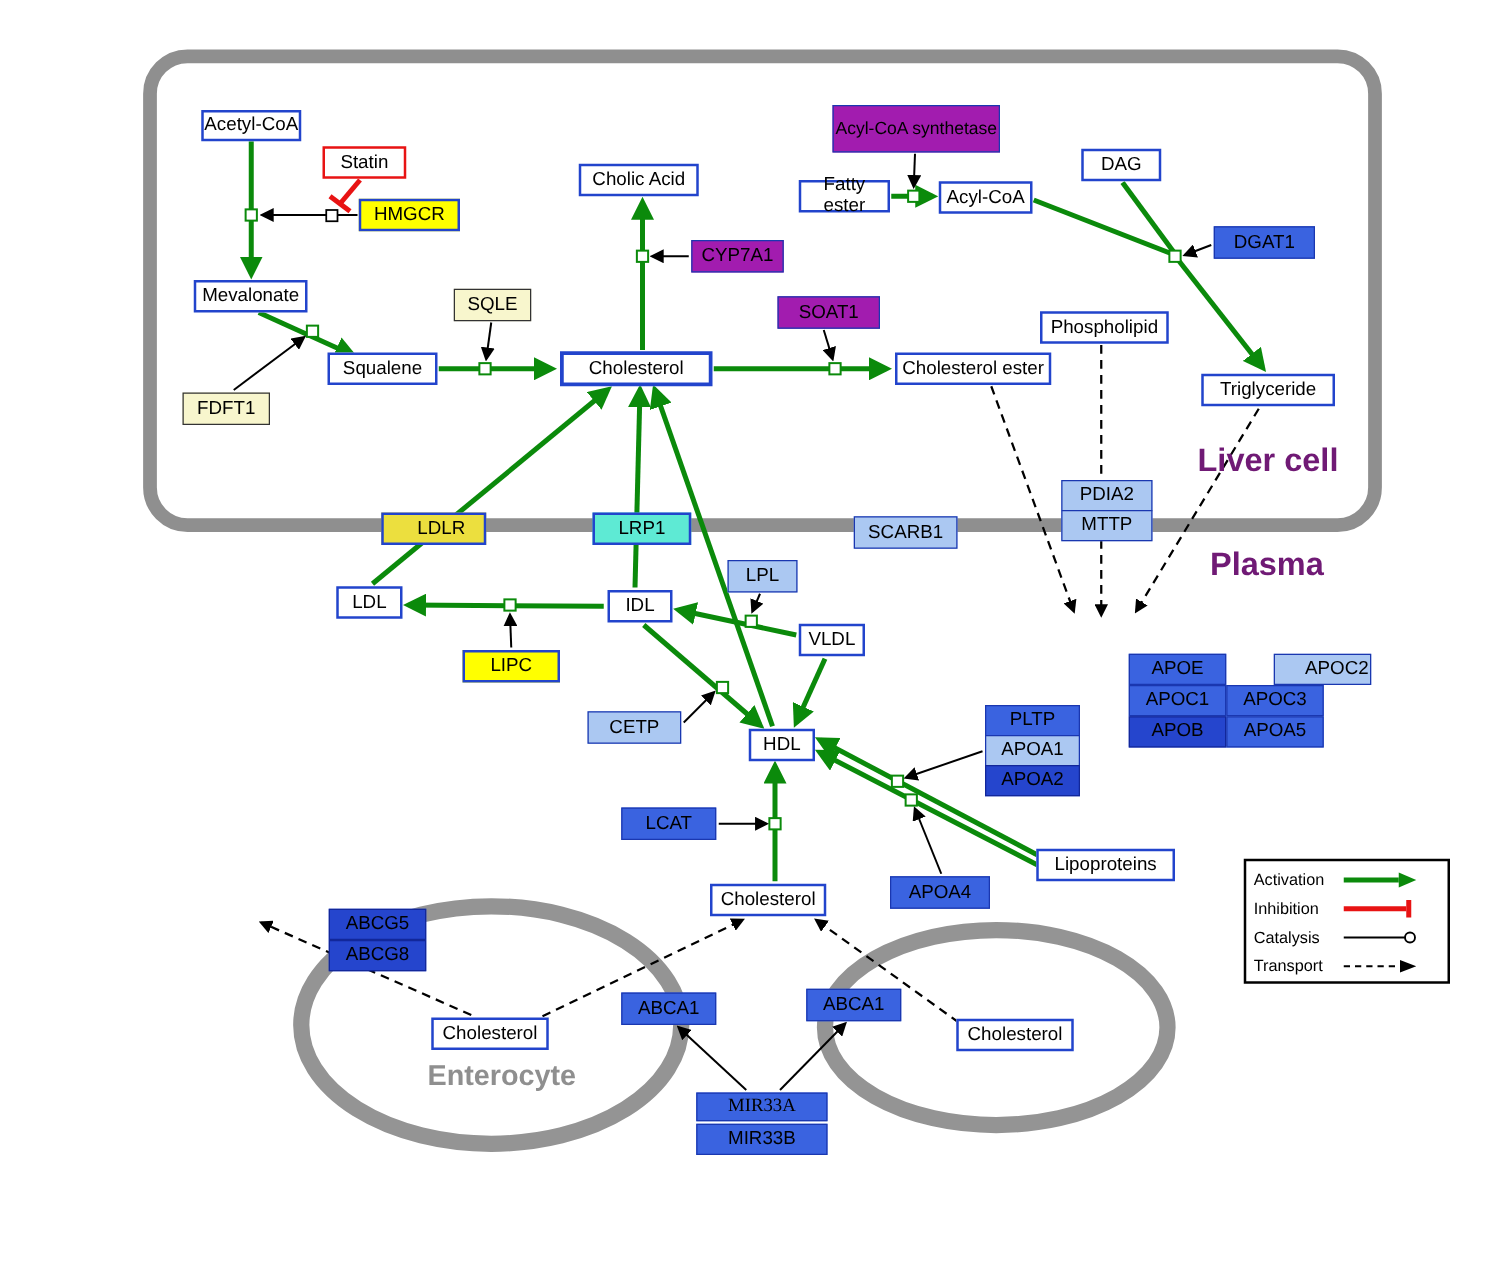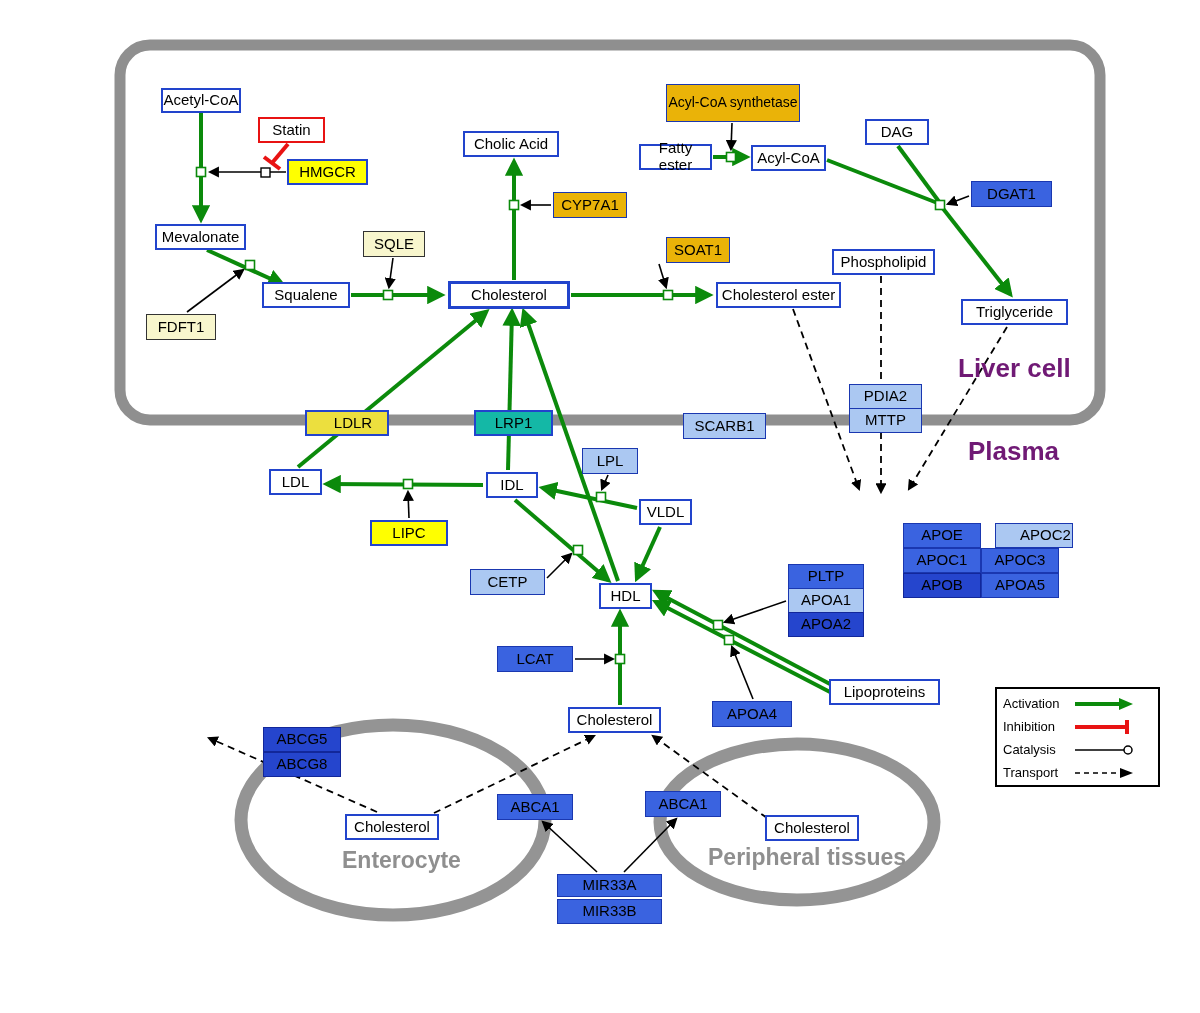--- a/index.html
+++ b/index.html
@@ -7,23 +7,23 @@
           font-family:"Liberation Sans",sans-serif;overflow:hidden;}
   svg.layer{position:absolute;left:0;top:0;z-index:1;}
   .node{position:absolute;z-index:2;display:flex;align-items:center;justify-content:center;
         text-align:center;font-size:15px;color:#000;background:#fff;border:2px solid #2244cc;
         box-sizing:border-box;line-height:1.12;cursor:pointer;}
   .met-strong{border-width:3px;}
   .red-border{border-color:#e81313;}
   .yellow{background:#ffff00;}
   .yellow-dull{background:#ecdf3e;padding-left:12px;}
   .pale-yellow{background:#f8f6cd;border:1.5px solid #333;}
-  .pale-yellow-blue{background:#14b8a6;}
+  .pale-yellow-blue{background:#5eead4;}
   .b1{background:#abc8f2;border:1.5px solid #1a37b0;}
-  .b2{background:#eab308;border:1.5px solid #1a37b0;}
+  .b2{background:#a21caf;border:1.5px solid #1a37b0;}
   .b3{background:#3a63e0;border:1.5px solid #1a37b0;}
   .b4{background:#2545cd;border:1.5px solid #12279a;}
   .small-font{font-size:14px;}
   .comp-label{position:absolute;z-index:2;font-weight:bold;color:#701a75;font-size:26px;}
   .comp-label.small{font-size:23px;color:#8f8f8f;}
   .legend{position:absolute;z-index:2;left:995px;top:687px;width:165px;height:100px;
           border:2px solid #000;background:#fff;box-sizing:border-box;padding-top:3px;}
   .legend-row{display:flex;align-items:center;height:23px;padding:0 6px;font-size:13px;color:#000;}
   .legend-label{width:70px;}
 </style>
@@ -120,33 +120,32 @@
       <line x1="1007" y1="327" x2="909" y2="489" marker-end="url(#ad)"></line>
       <line x1="377" y1="812" x2="209" y2="738" marker-end="url(#ad)"></line>
       <line x1="434" y1="813" x2="594" y2="736" marker-end="url(#ad)"></line>
       <line x1="767" y1="818" x2="653" y2="736" marker-end="url(#ad)"></line>
     </g>
   </svg>
 
   <div class="comp-label" style="left:958px;top:353px;">Liver cell</div>
   <div class="comp-label" style="left:968px;top:436px;">Plasma</div>
   <div class="comp-label small" style="left:342px;top:847px;">Enterocyte</div>
-  <div class="comp-label small" style="left:708px;top:844px;">Peripheral tissues</div>
 
   <div class="node" style="left:161px;top:88px;width:80px;height:25px;">Acetyl-CoA</div>
   <div class="node red-border" style="left:258px;top:117px;width:67px;height:26px;">Statin</div>
   <div class="node yellow" style="left:287px;top:159px;width:81px;height:26px;">HMGCR</div>
   <div class="node" style="left:155px;top:224px;width:91px;height:26px;">Mevalonate</div>
   <div class="node pale-yellow" style="left:363px;top:231px;width:62px;height:26px;">SQLE</div>
   <div class="node pale-yellow" style="left:146px;top:314px;width:70px;height:26px;">FDFT1</div>
   <div class="node" style="left:262px;top:282px;width:88px;height:26px;">Squalene</div>
   <div class="node met-strong" style="left:448px;top:281px;width:122px;height:28px;">Cholesterol</div>
   <div class="node" style="left:463px;top:131px;width:96px;height:26px;">Cholic Acid</div>
   <div class="node b2" style="left:553px;top:192px;width:74px;height:26px;">CYP7A1</div>
-  <div class="node b2" style="left:622px;top:237px;width:64px;height:26px;margin-left:44px;">SOAT1</div>
+  <div class="node b2" style="left:622px;top:237px;width:82px;height:26px;">SOAT1</div>
   <div class="node" style="left:716px;top:282px;width:125px;height:26px;">Cholesterol ester</div>
   <div class="node b2 small-font" style="left:666px;top:84px;width:134px;height:38px;">Acyl-CoA synthetase</div>
   <div class="node" style="left:639px;top:144px;width:73px;height:26px;">Fatty ester</div>
   <div class="node" style="left:751px;top:145px;width:75px;height:26px;">Acyl-CoA</div>
   <div class="node" style="left:865px;top:119px;width:64px;height:26px;">DAG</div>
   <div class="node b3" style="left:971px;top:181px;width:81px;height:26px;">DGAT1</div>
   <div class="node" style="left:832px;top:249px;width:103px;height:26px;">Phospholipid</div>
   <div class="node" style="left:961px;top:299px;width:107px;height:26px;">Triglyceride</div>
 
   <div class="node yellow-dull" style="left:305px;top:410px;width:84px;height:26px;">LDLR</div>
@@ -164,33 +163,33 @@
   <div class="node" style="left:599px;top:583px;width:53px;height:26px;">HDL</div>
   <div class="node b3" style="left:788px;top:564px;width:76px;height:25px;">PLTP</div>
   <div class="node b1" style="left:788px;top:588px;width:76px;height:25px;">APOA1</div>
   <div class="node b4" style="left:788px;top:612px;width:76px;height:25px;">APOA2</div>
   <div class="node b3" style="left:497px;top:646px;width:76px;height:26px;">LCAT</div>
   <div class="node b3" style="left:712px;top:701px;width:80px;height:26px;">APOA4</div>
   <div class="node" style="left:829px;top:679px;width:111px;height:26px;">Lipoproteins</div>
   <div class="node" style="left:568px;top:707px;width:93px;height:26px;">Cholesterol</div>
 
   <div class="node b3" style="left:903px;top:523px;width:78px;height:25px;">APOE</div>
-  <div class="node b1" style="left:995px;top:523px;width:78px;height:25px;padding-left:23px;">APOC2</div>
+  <div class="node b1" style="left:1019px;top:523px;width:78px;height:25px;padding-left:23px;">APOC2</div>
   <div class="node b3" style="left:903px;top:548px;width:78px;height:25px;">APOC1</div>
   <div class="node b3" style="left:981px;top:548px;width:78px;height:25px;">APOC3</div>
   <div class="node b4" style="left:903px;top:573px;width:78px;height:25px;">APOB</div>
   <div class="node b3" style="left:981px;top:573px;width:78px;height:25px;">APOA5</div>
 
   <div class="node b4" style="left:263px;top:727px;width:78px;height:25px;">ABCG5</div>
   <div class="node b4" style="left:263px;top:752px;width:78px;height:25px;">ABCG8</div>
   <div class="node" style="left:345px;top:814px;width:94px;height:26px;">Cholesterol</div>
   <div class="node b3" style="left:497px;top:794px;width:76px;height:26px;">ABCA1</div>
   <div class="node b3" style="left:645px;top:791px;width:76px;height:26px;">ABCA1</div>
   <div class="node" style="left:765px;top:815px;width:94px;height:26px;">Cholesterol</div>
-  <div class="node b3" style="left:557px;top:874px;width:105px;height:23px;">MIR33A</div>
+  <div class="node b3" style="left:557px;top:874px;width:105px;height:23px;font-family:Liberation Serif, serif;">MIR33A</div>
   <div class="node b3" style="left:557px;top:899px;width:105px;height:25px;">MIR33B</div>
 
   <div class="legend">
     <div class="legend-row">
       <span class="legend-label">Activation</span>
       <svg width="62" height="16">
         <line x1="2" y1="8" x2="46" y2="8" stroke="#0b8a0b" stroke-width="4"></line>
         <polygon points="46,2 60,8 46,14" fill="#0b8a0b"></polygon>
       </svg>
     </div>

